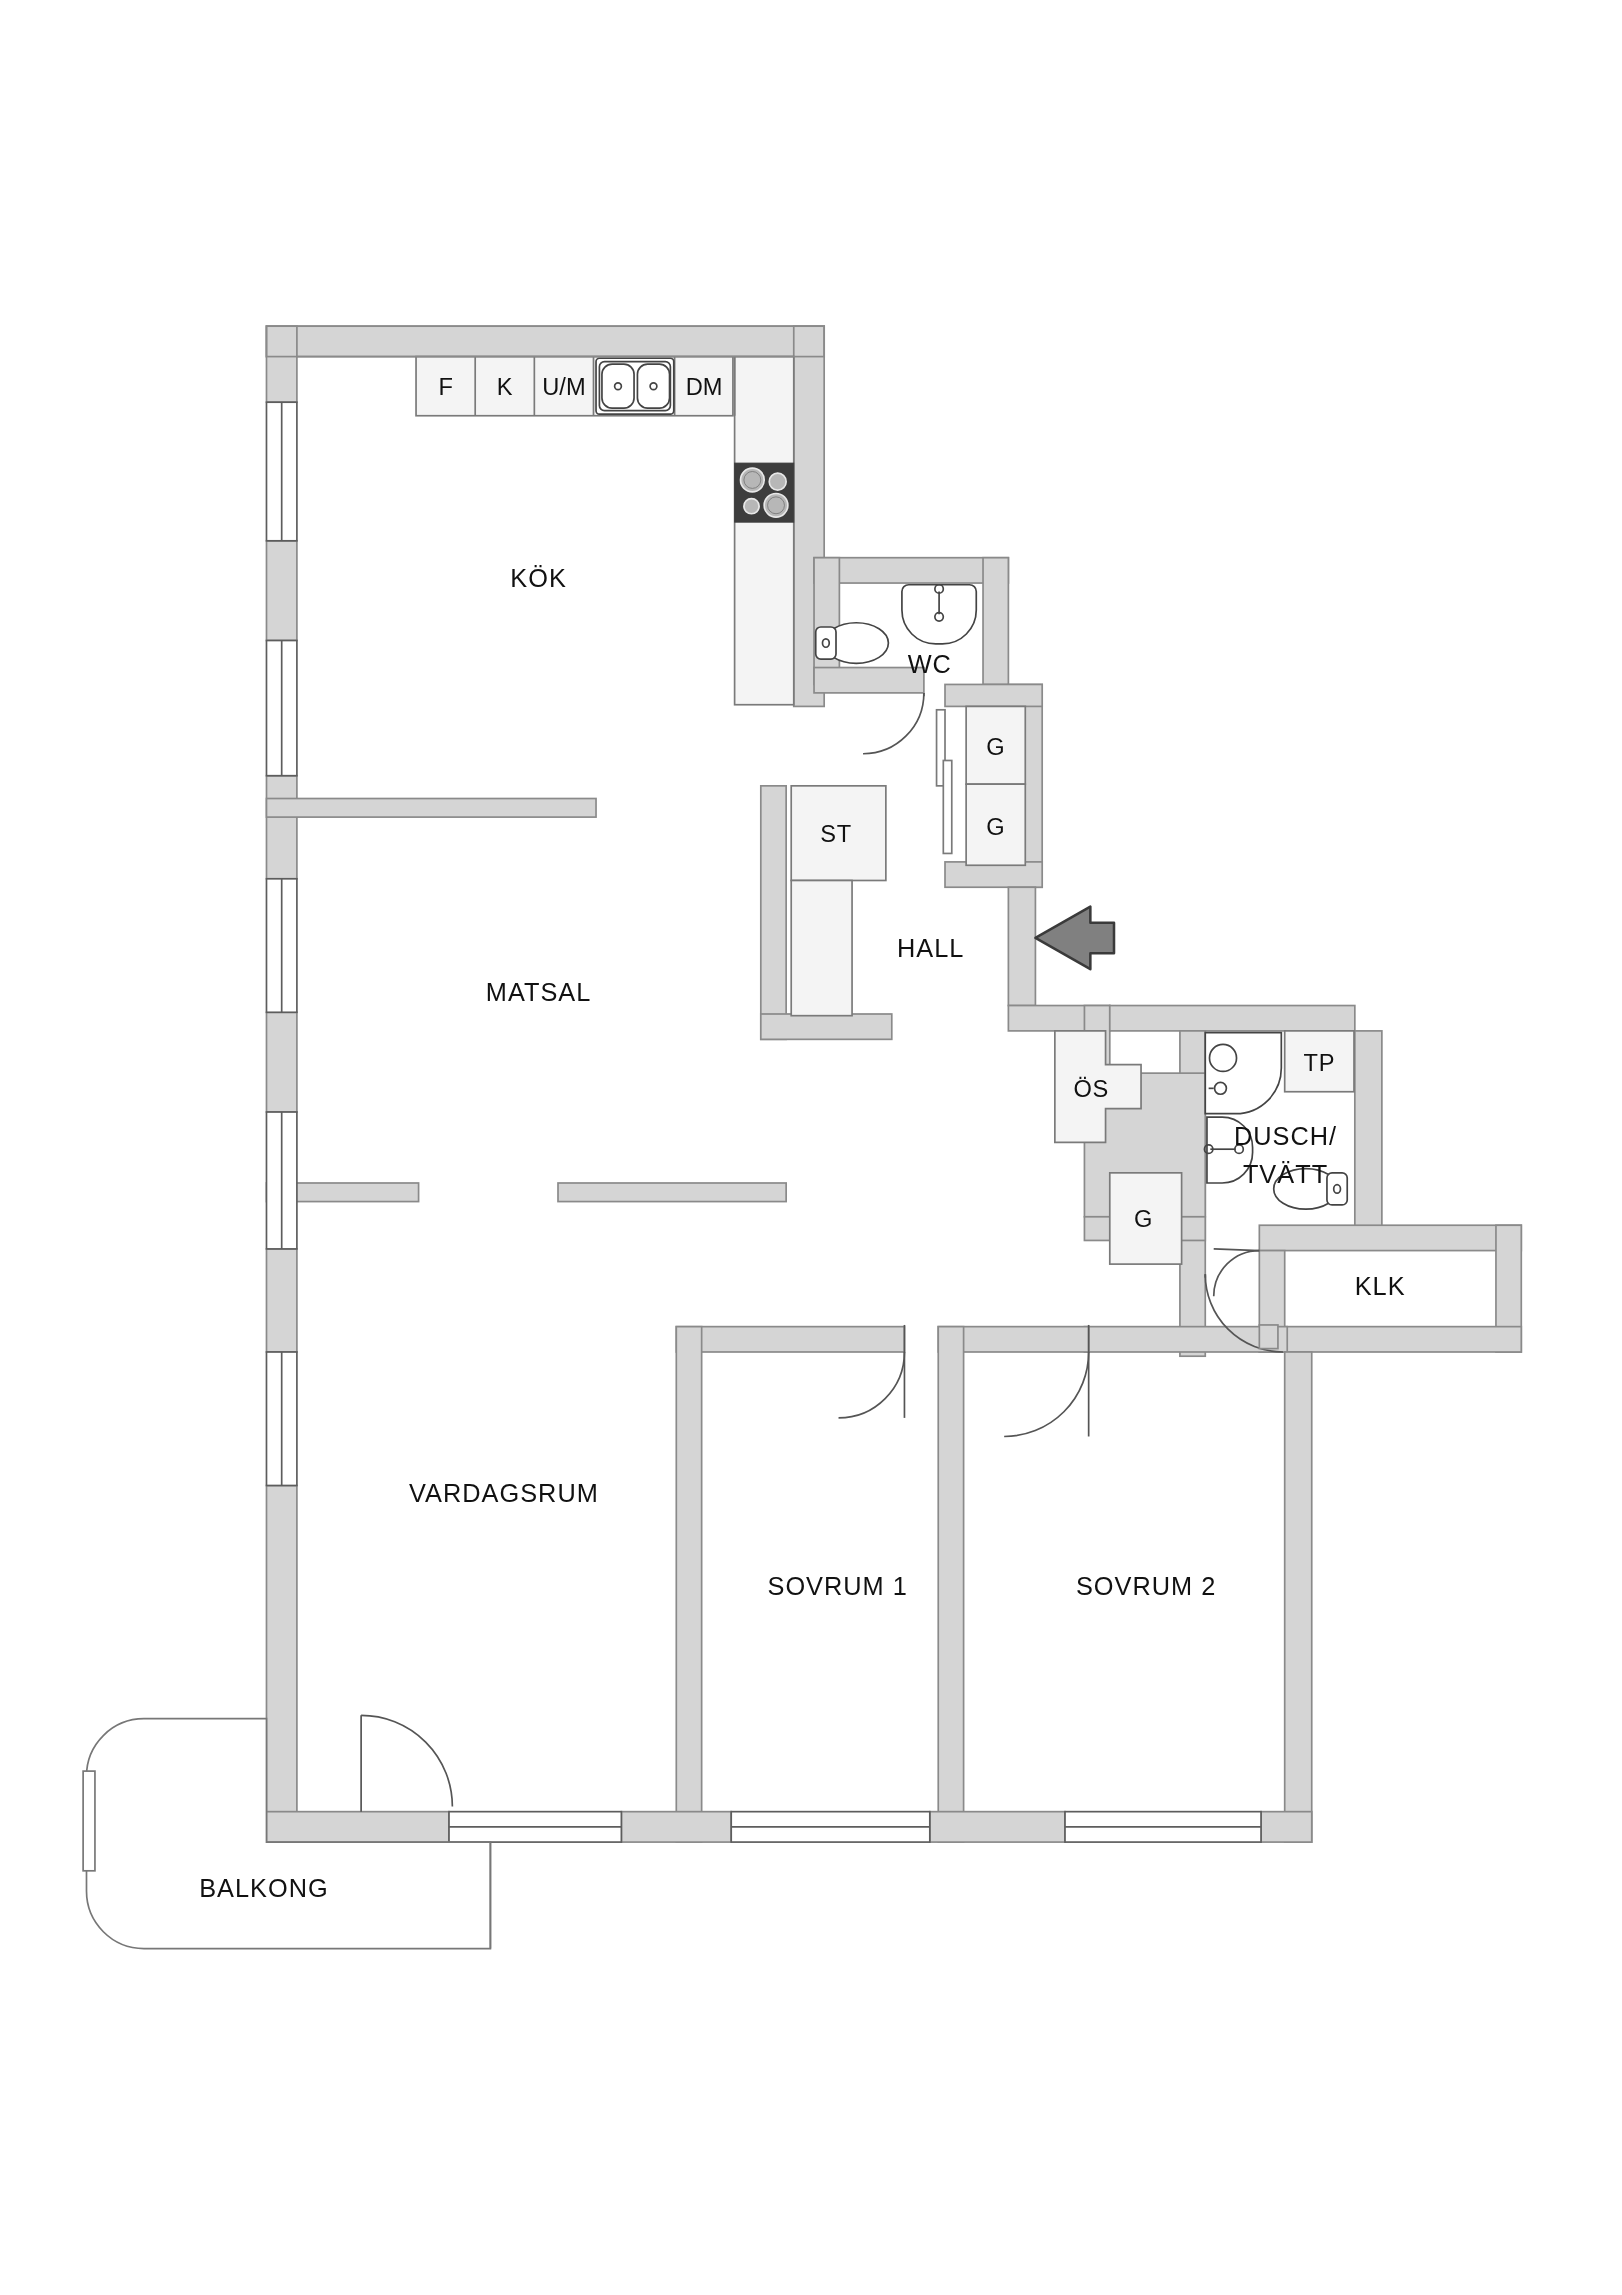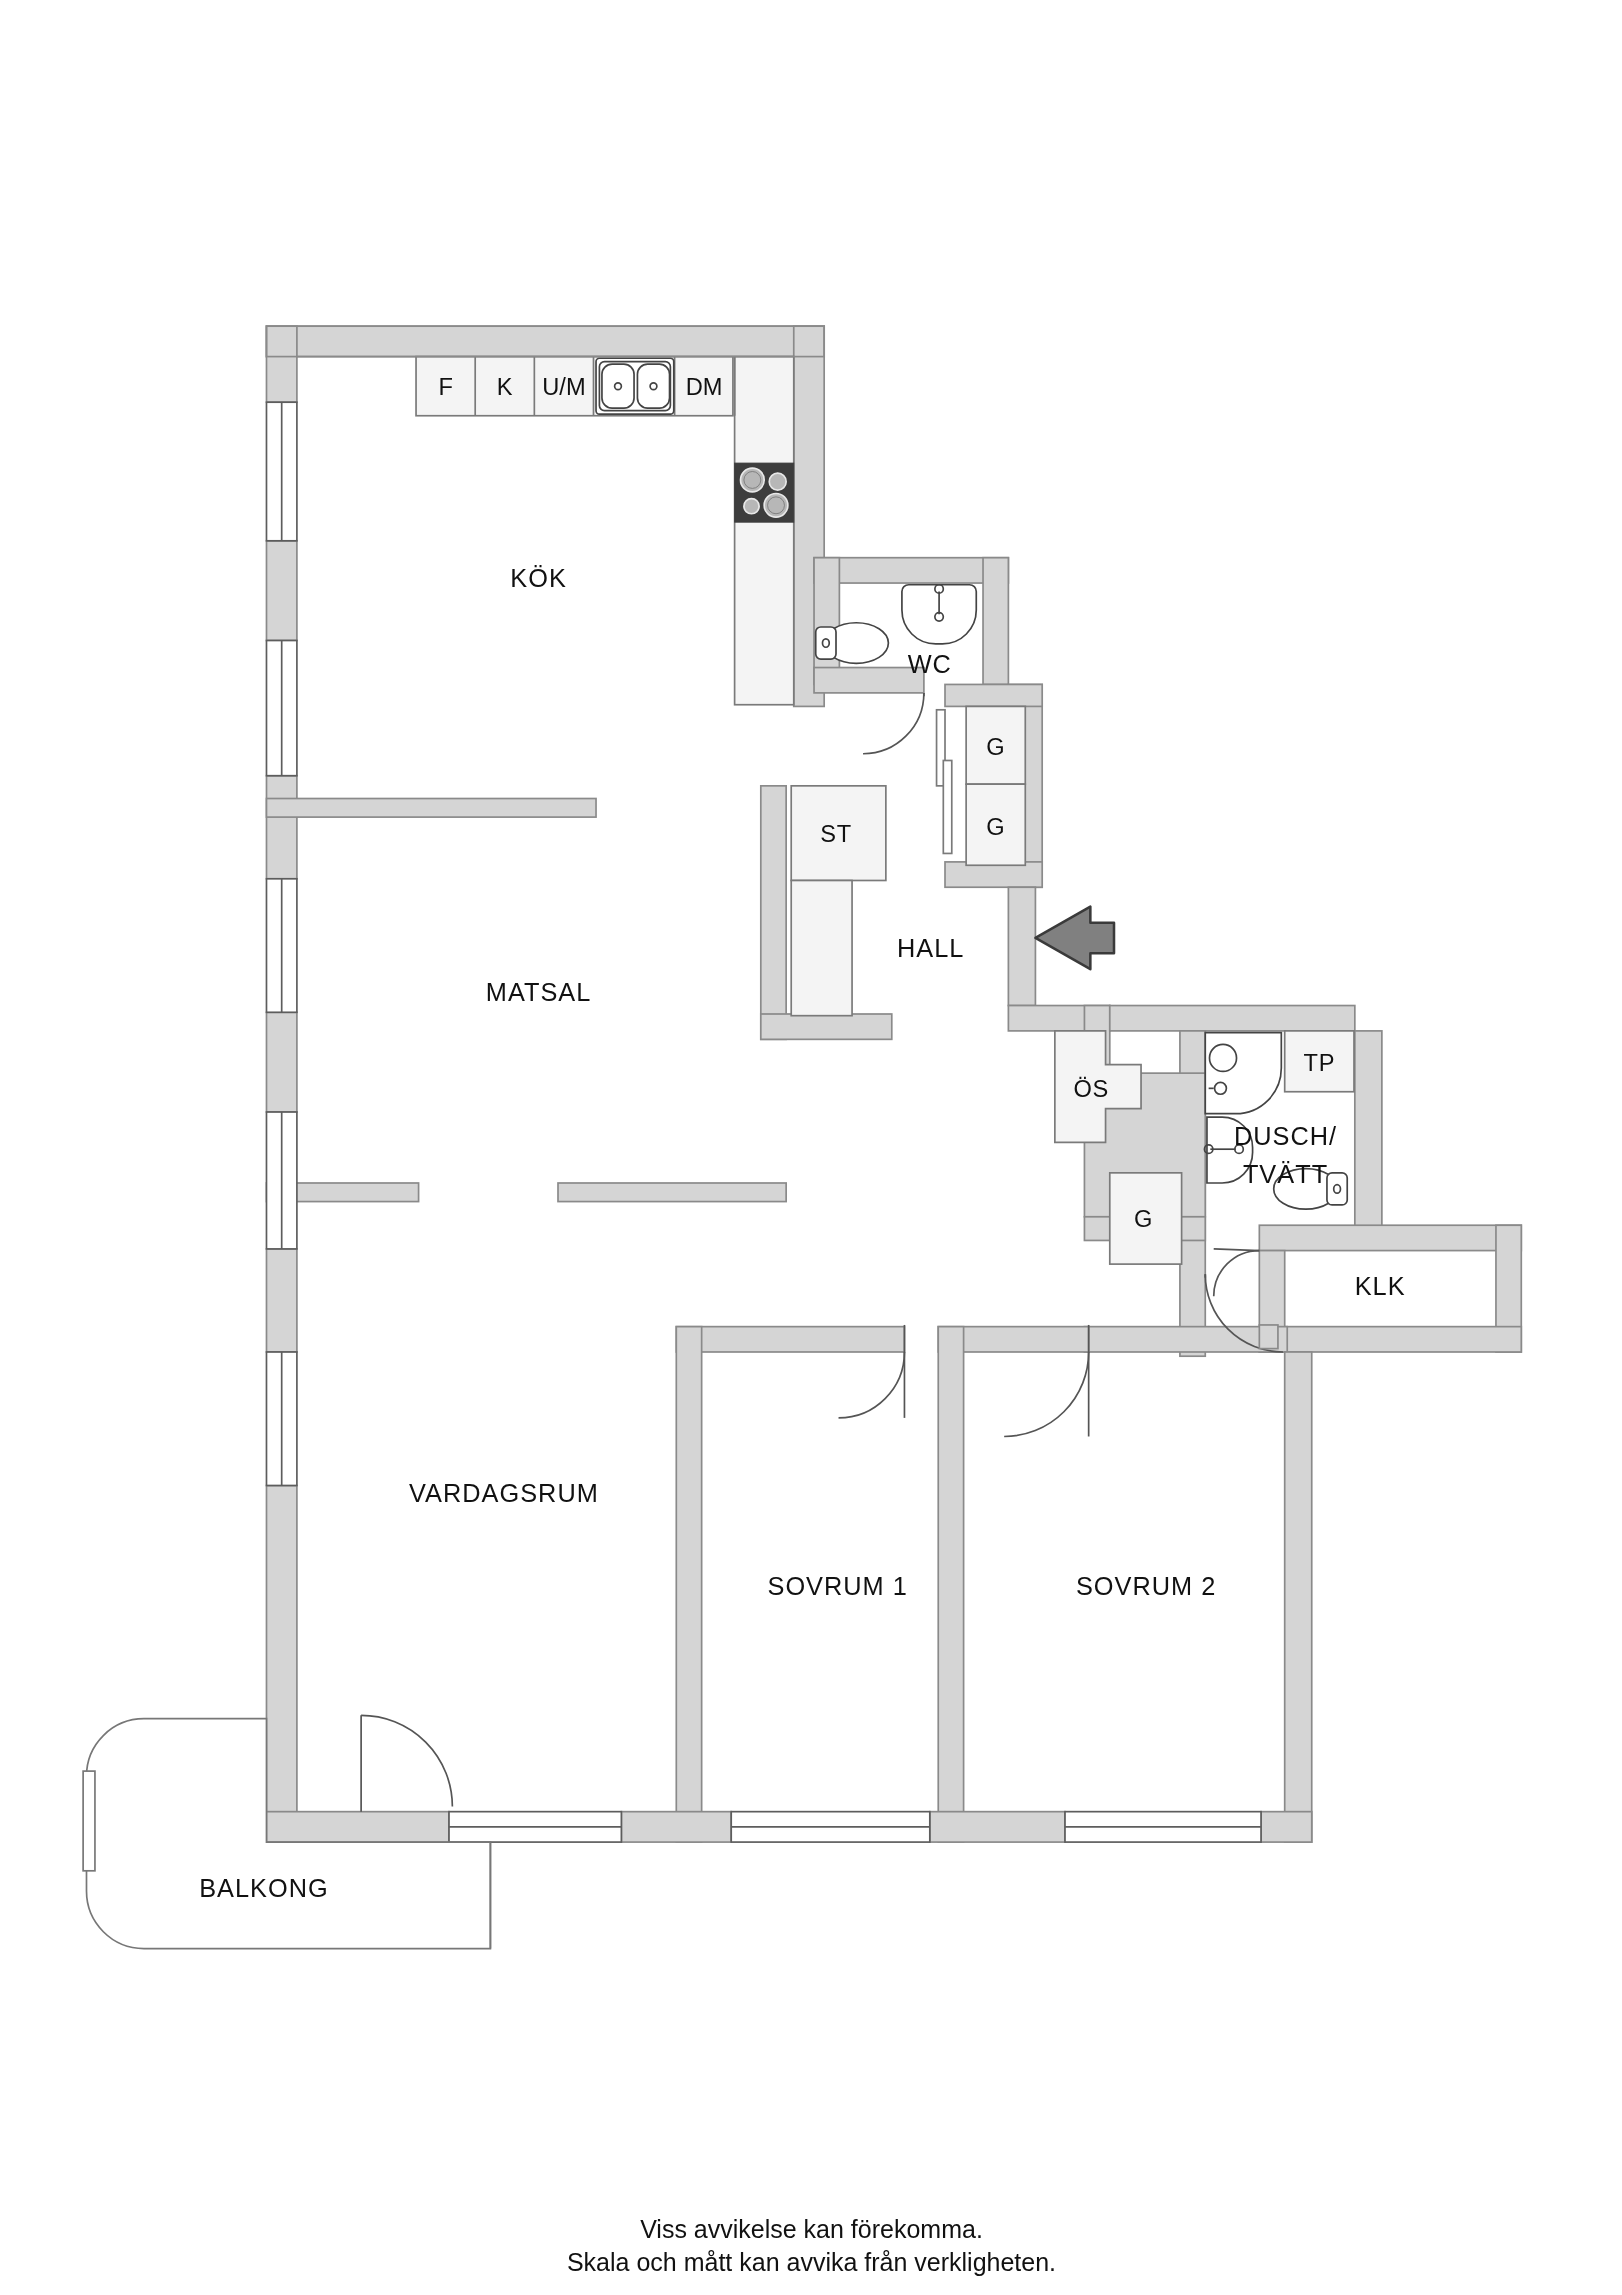--- a/index.html
+++ b/index.html
@@ -255,19 +255,15 @@
       <text class="rlabel-sm" x="989" y="997" text-anchor="middle">ST</text>
       <text class="rlabel-sm" x="1178" y="893" text-anchor="middle">G</text>
       <text class="rlabel-sm" x="1178" y="988" text-anchor="middle">G</text>
       <text class="rlabel-sm" x="1353" y="1452" text-anchor="middle">G</text>
       <text class="rlabel-sm" x="1291" y="1298" text-anchor="middle">ÖS</text>
       <text class="rlabel-sm" x="1561" y="1268" text-anchor="middle">TP</text>
     </g>
 
   </svg>
 
-  <div class="footer">
-    <div>Viss avvikelse kan förekomma.</div>
-    <div>Skala och mått kan avvika från verkligheten.</div>
-  </div>
 
 </div>
 
 
 </body></html>

